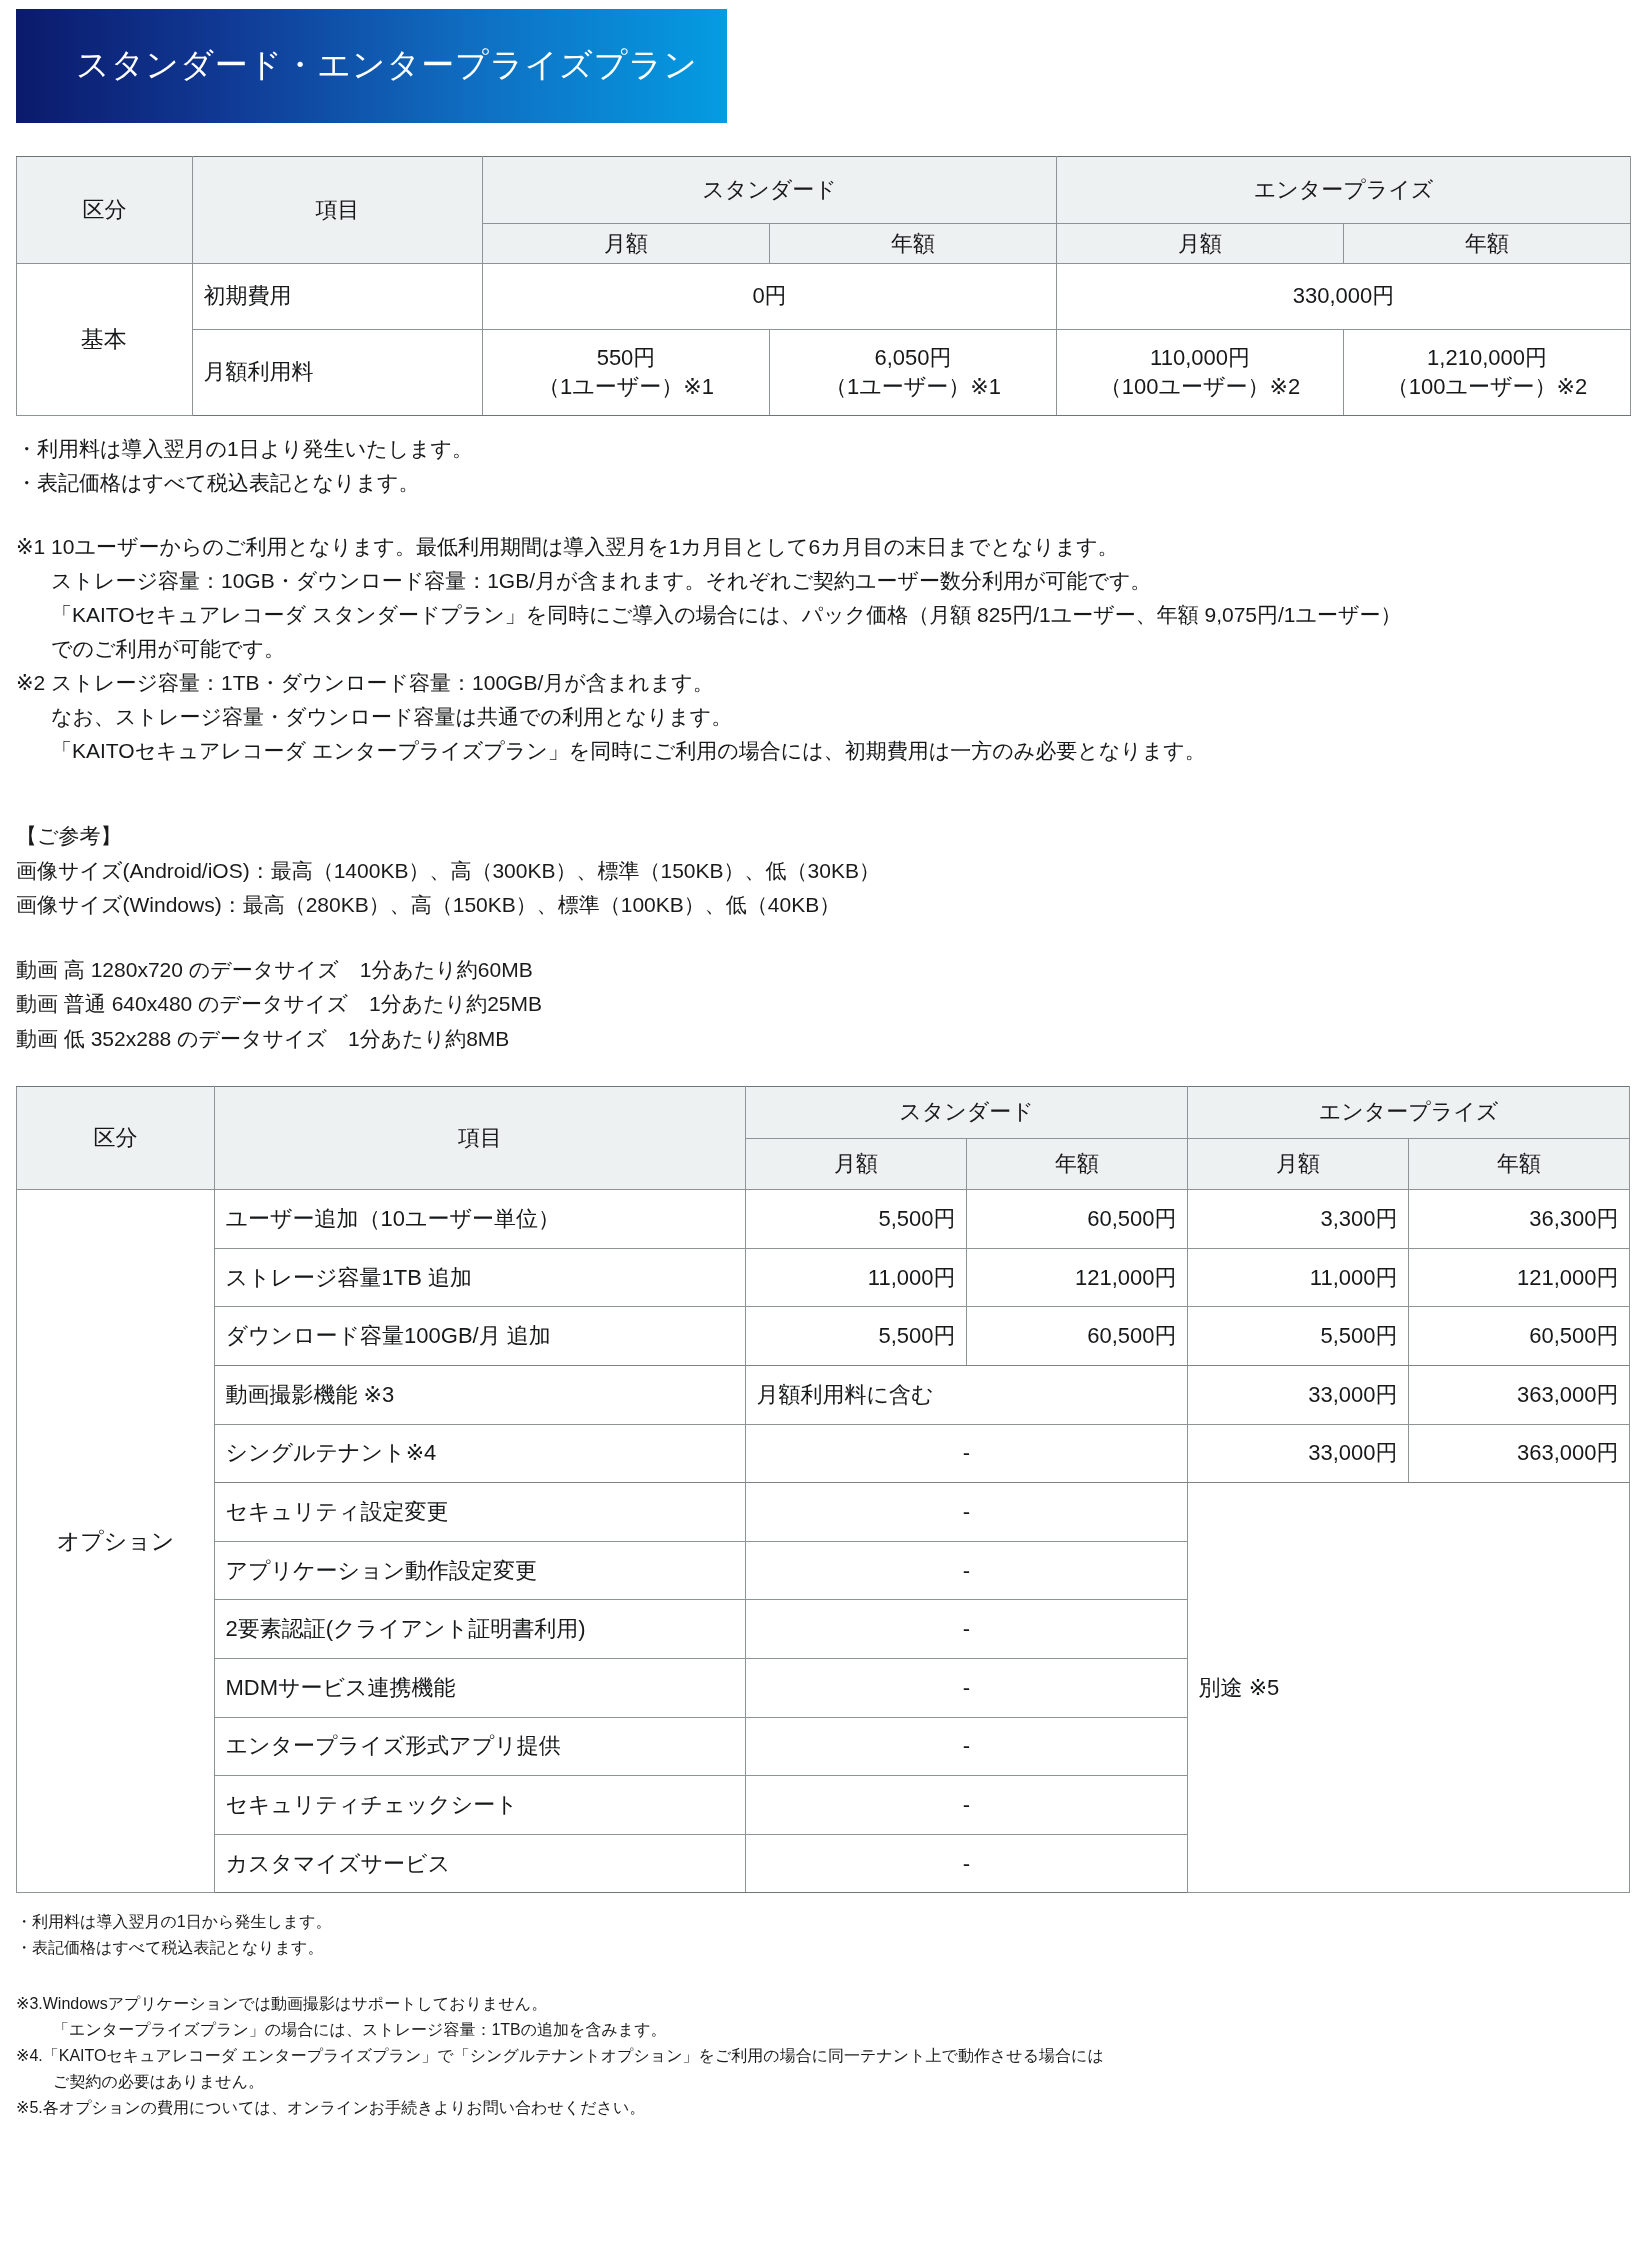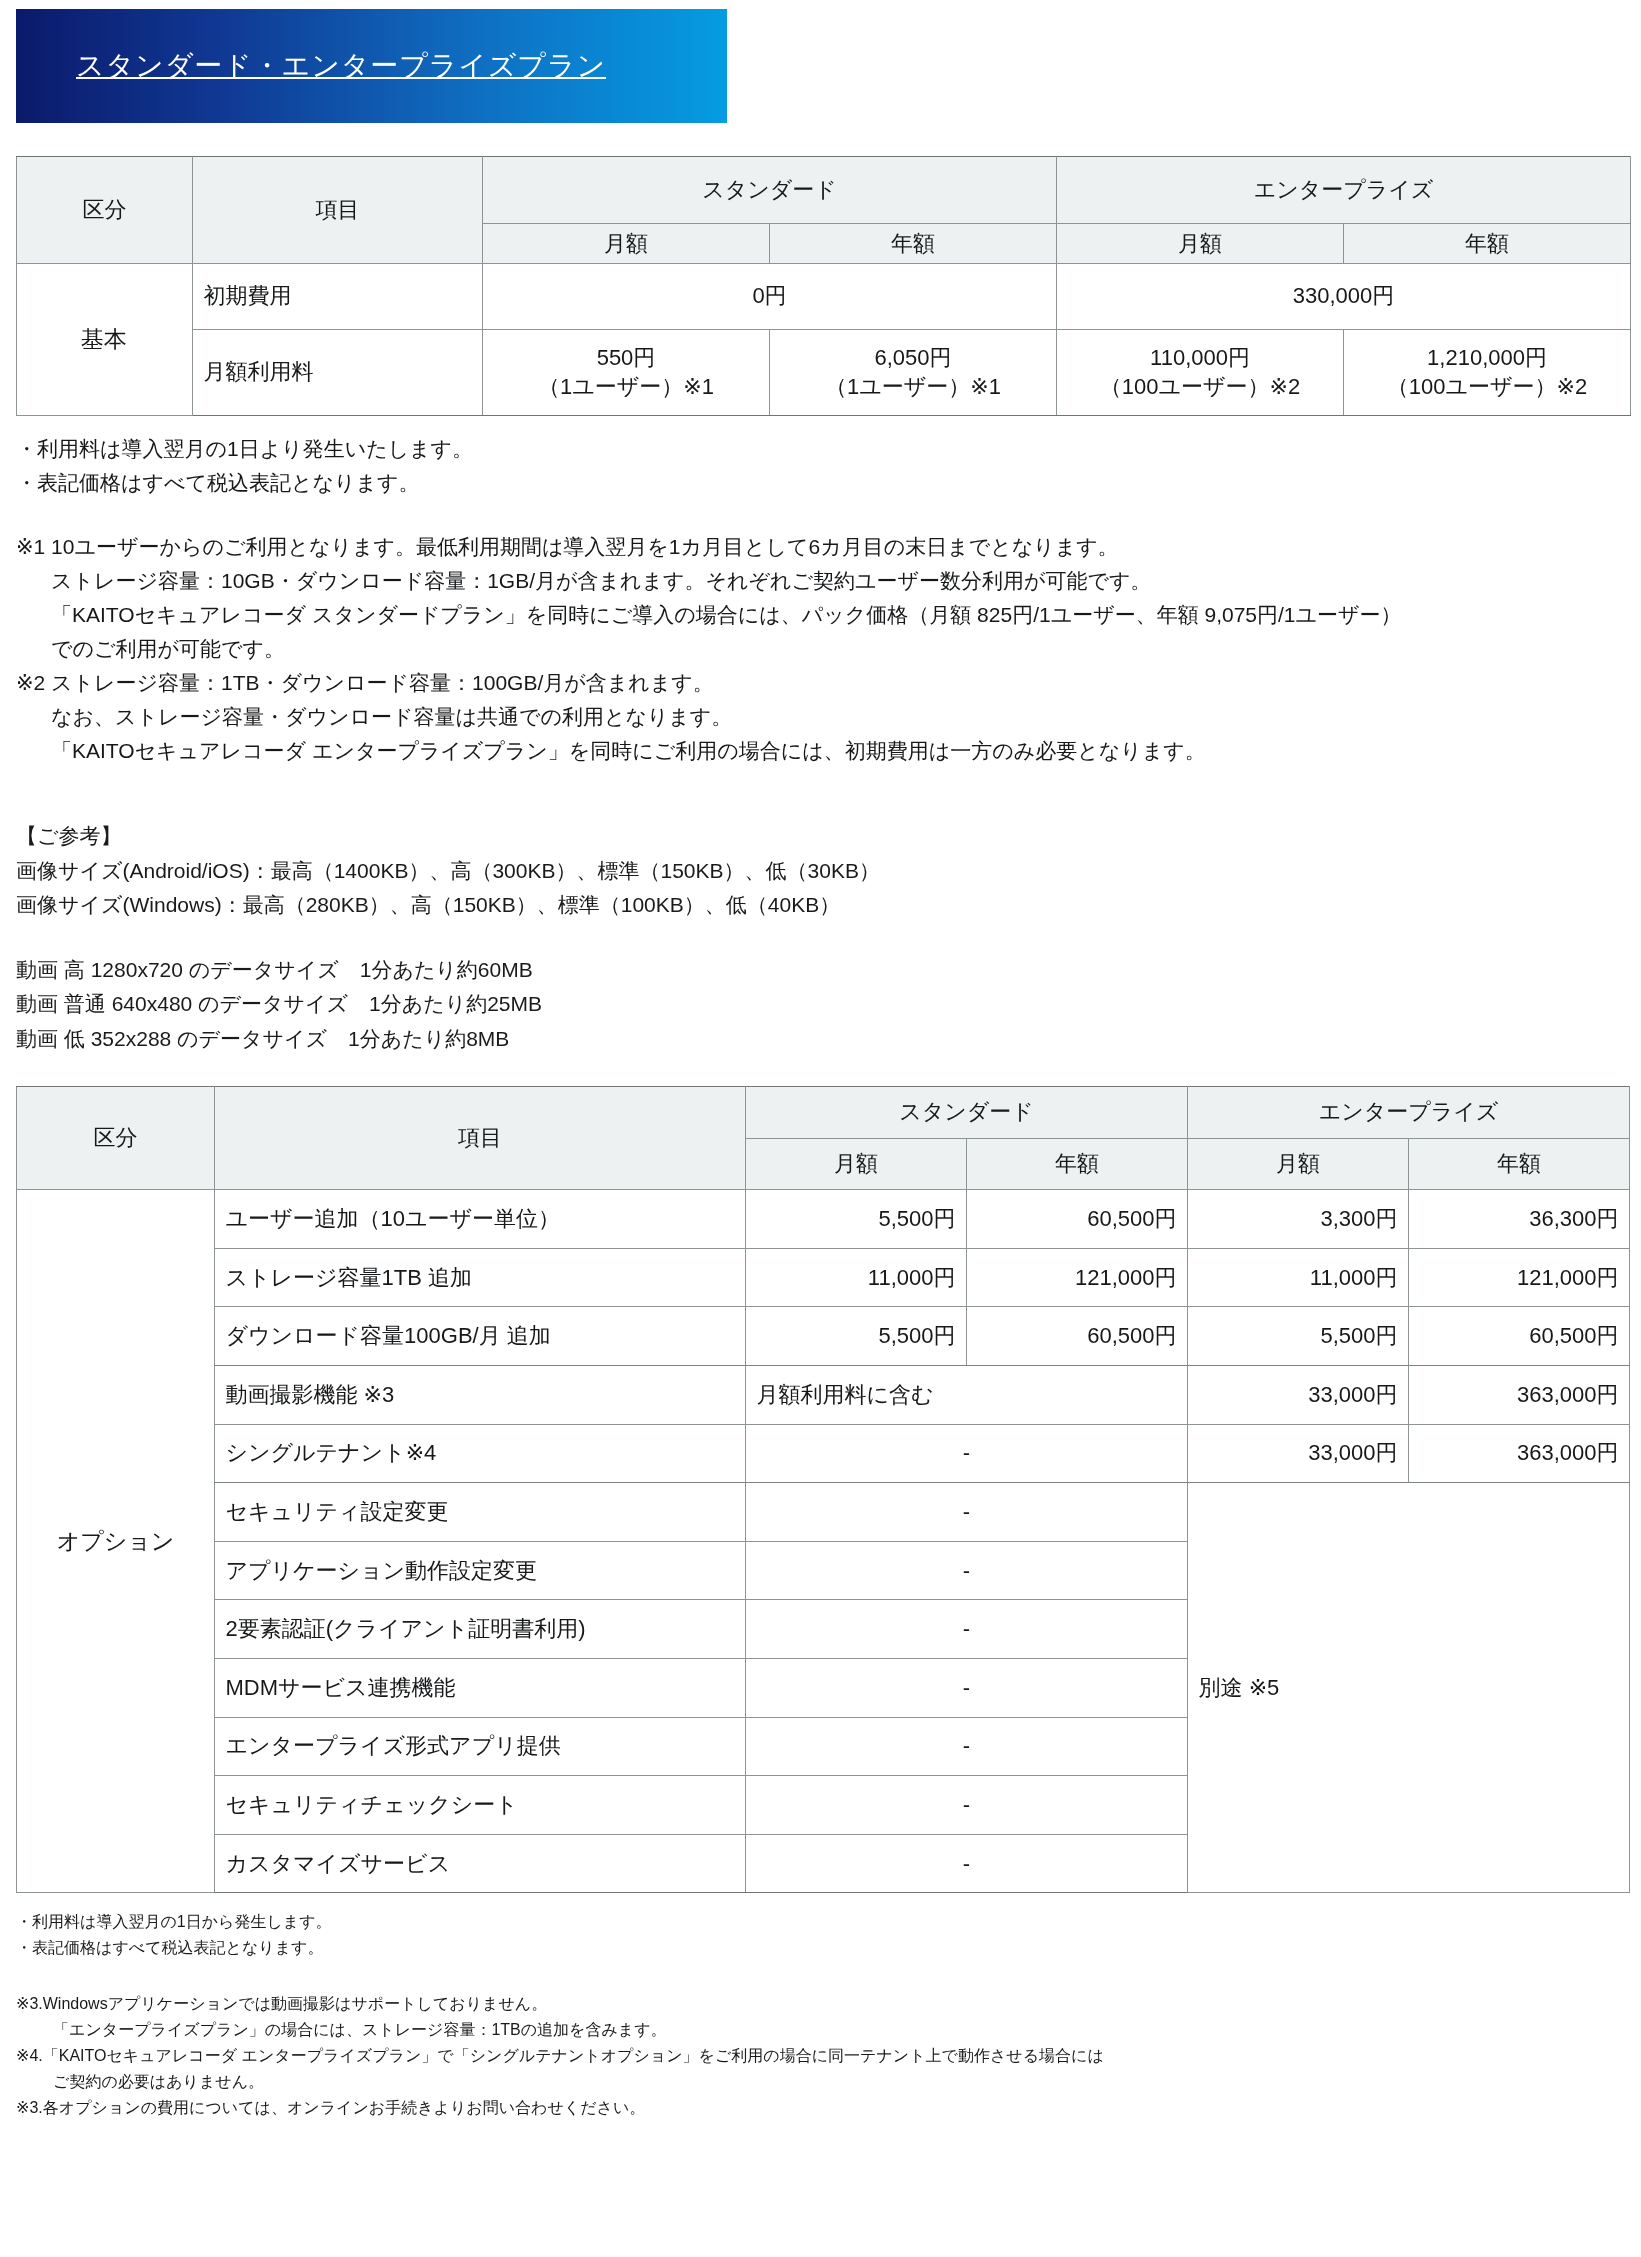--- a/index.html
+++ b/index.html
@@ -26,25 +26,24 @@
     position: relative;
     margin: 8.8px 0 0 16px;
     width: 711px;
     height: 114px;
     background: linear-gradient(90deg, #0b1a6b 0%, #103a95 30%, #0f6fc2 65%, #049ce2 100%);
     display: flex;
     align-items: center;
   }
   .banner-title {
     color: #ffffff;
-    font-size: 28px;
+    font-size: 33px;
     letter-spacing: 0.9px;
     padding-left: 60px;
     white-space: nowrap;
-    text-decoration: underline;
   }
 
   
   .ptable {
     border-collapse: collapse;
     table-layout: fixed;
     font-size: 22px;
     color: #17181a;
   }
   .ptable td, .ptable th {
@@ -316,18 +315,18 @@
     <div class="ln">・表記価格はすべて税込表記となります。</div>
   </div>
 
   <div class="gap-m"></div>
 
   <div class="footer-notes">
     <div class="ln">※3.Windowsアプリケーションでは動画撮影はサポートしておりません。</div>
     <div class="ln ind1">「エンタープライズプラン」の場合には、ストレージ容量：1TBの追加を含みます。</div>
     <div class="ln">※4.「KAITOセキュアレコーダ エンタープライズプラン」で「シングルテナントオプション」をご利用の場合に同一テナント上で動作させる場合には</div>
     <div class="ln ind1">ご契約の必要はありません。</div>
-    <div class="ln">※3.各オプションの費用については、オンラインお手続きよりお問い合わせください。</div>
+    <div class="ln">※5.各オプションの費用については、オンラインお手続きよりお問い合わせください。</div>
   </div>
 
   <div class="bottom-pad"></div>
 </div>
 
 
 </body></html>

